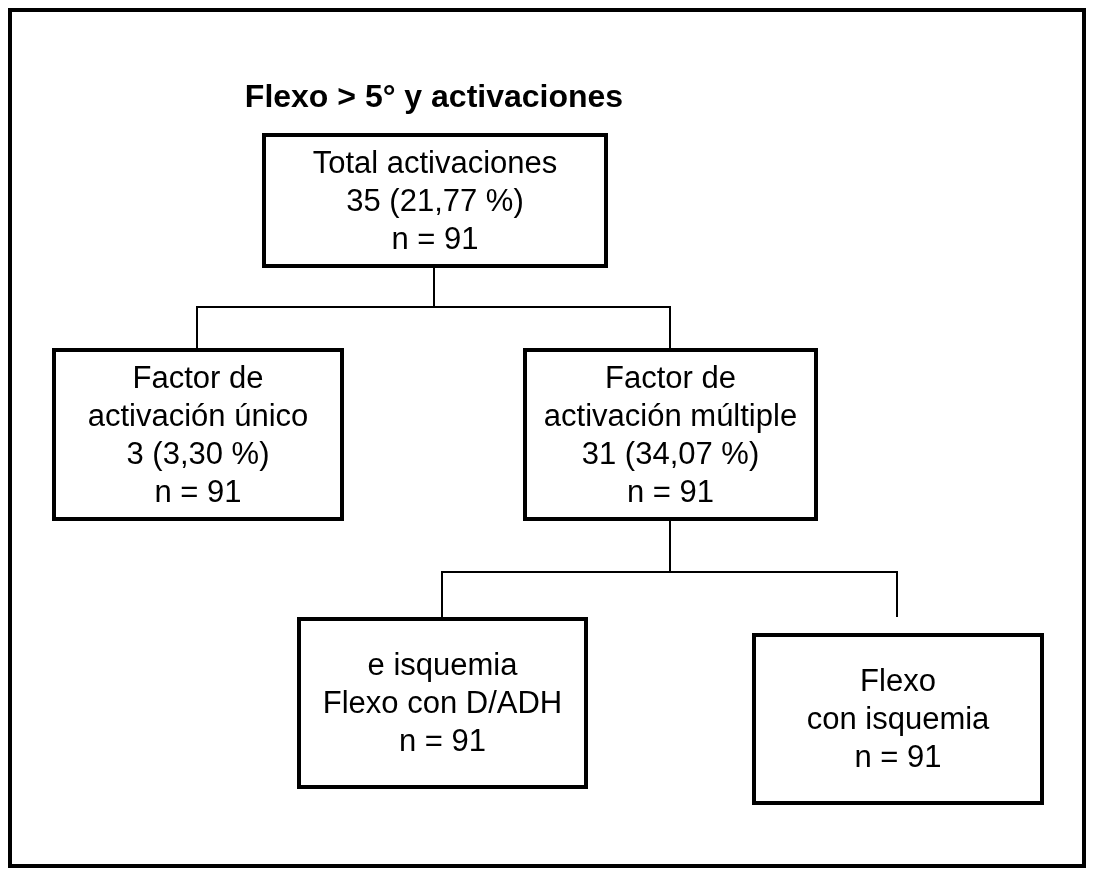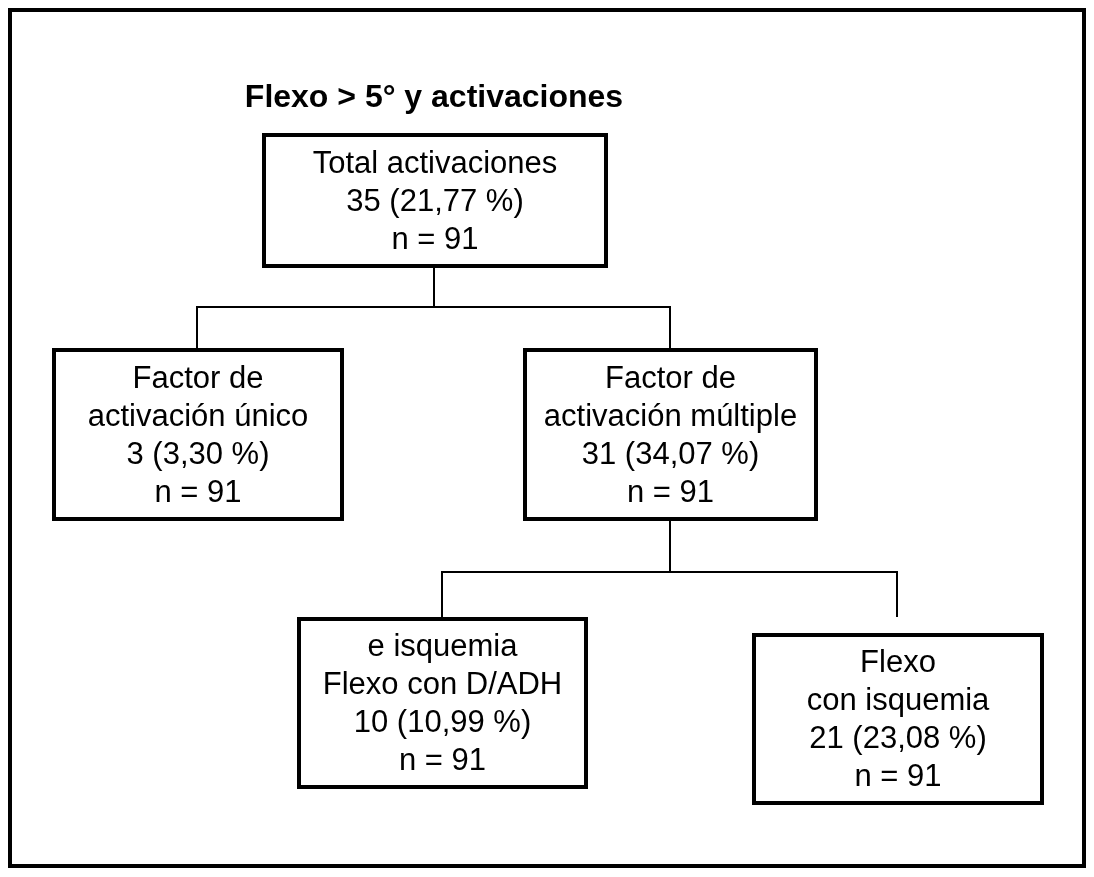--- a/index.html
+++ b/index.html
@@ -103,24 +103,22 @@
   <div class="node node-multiple">
     <div>Factor de</div>
     <div>activación múltiple</div>
     <div>31 (34,07 %)</div>
     <div>n = 91</div>
   </div>
 
   <div class="node node-dadh">
     <div>e isquemia</div>
     <div>Flexo con D/ADH</div>
-    <div>10 (10,99 %)</div>
     <div>n = 91</div>
   </div>
 
   <div class="node node-isquemia">
     <div>Flexo</div>
     <div>con isquemia</div>
-    <div>21 (23,08 %)</div>
     <div>n = 91</div>
   </div>
 
 </div>
 
 </body></html>

